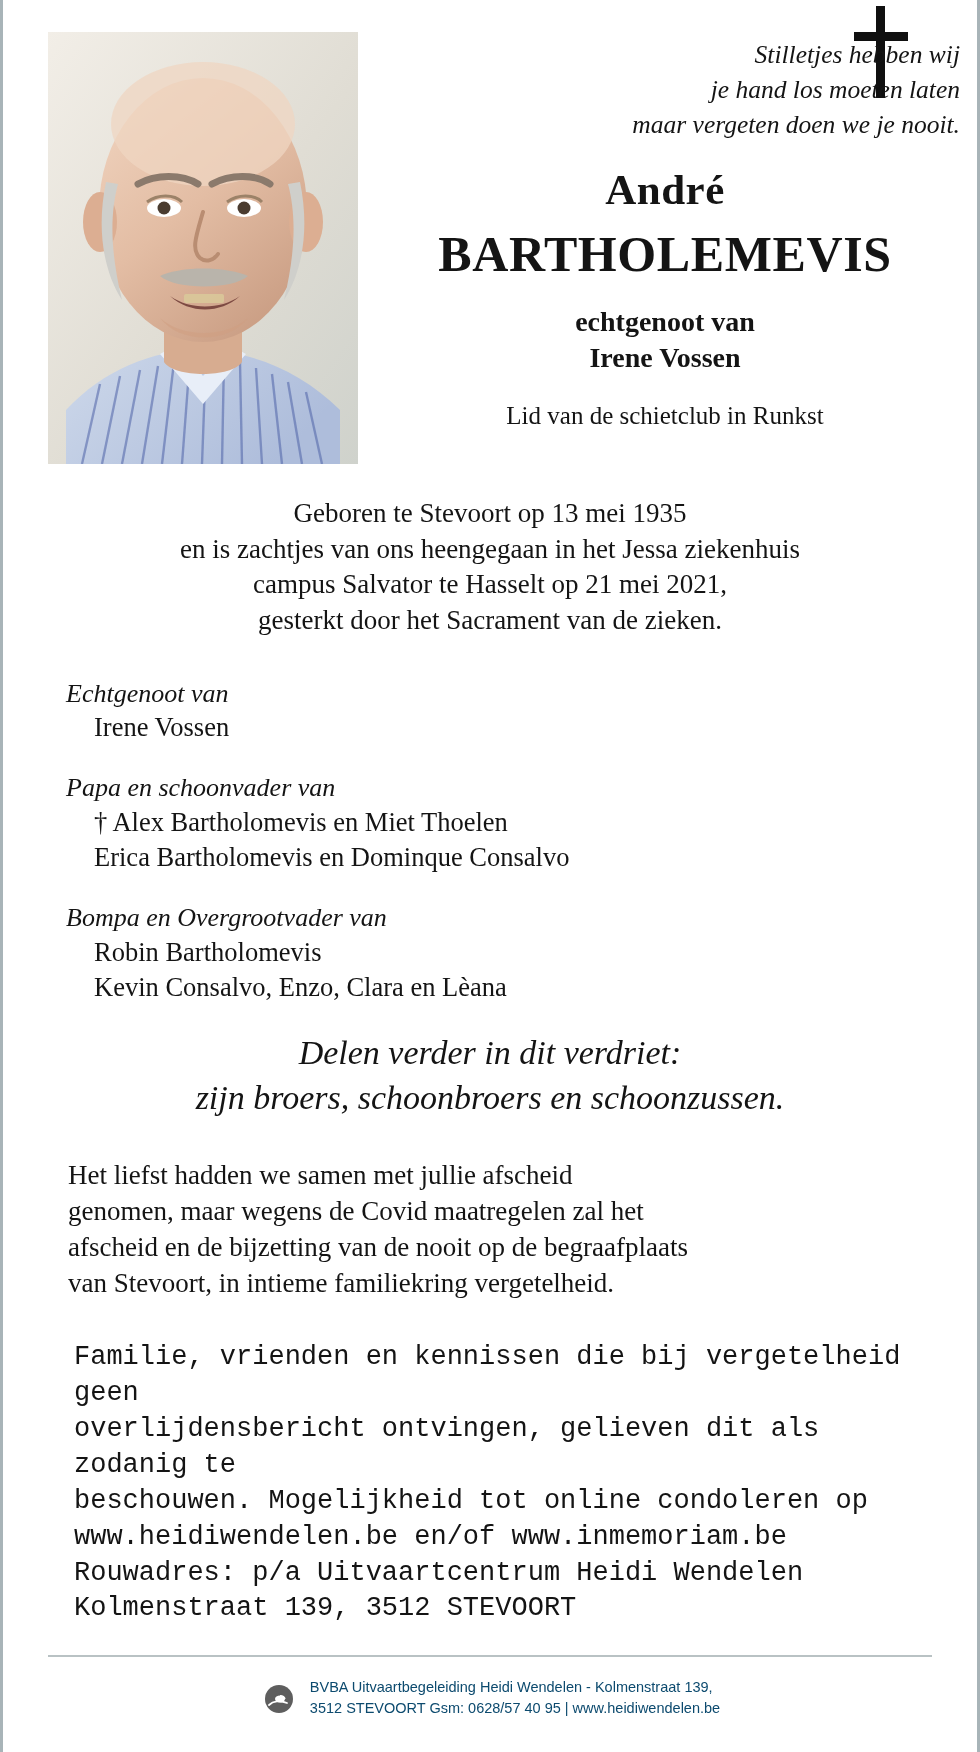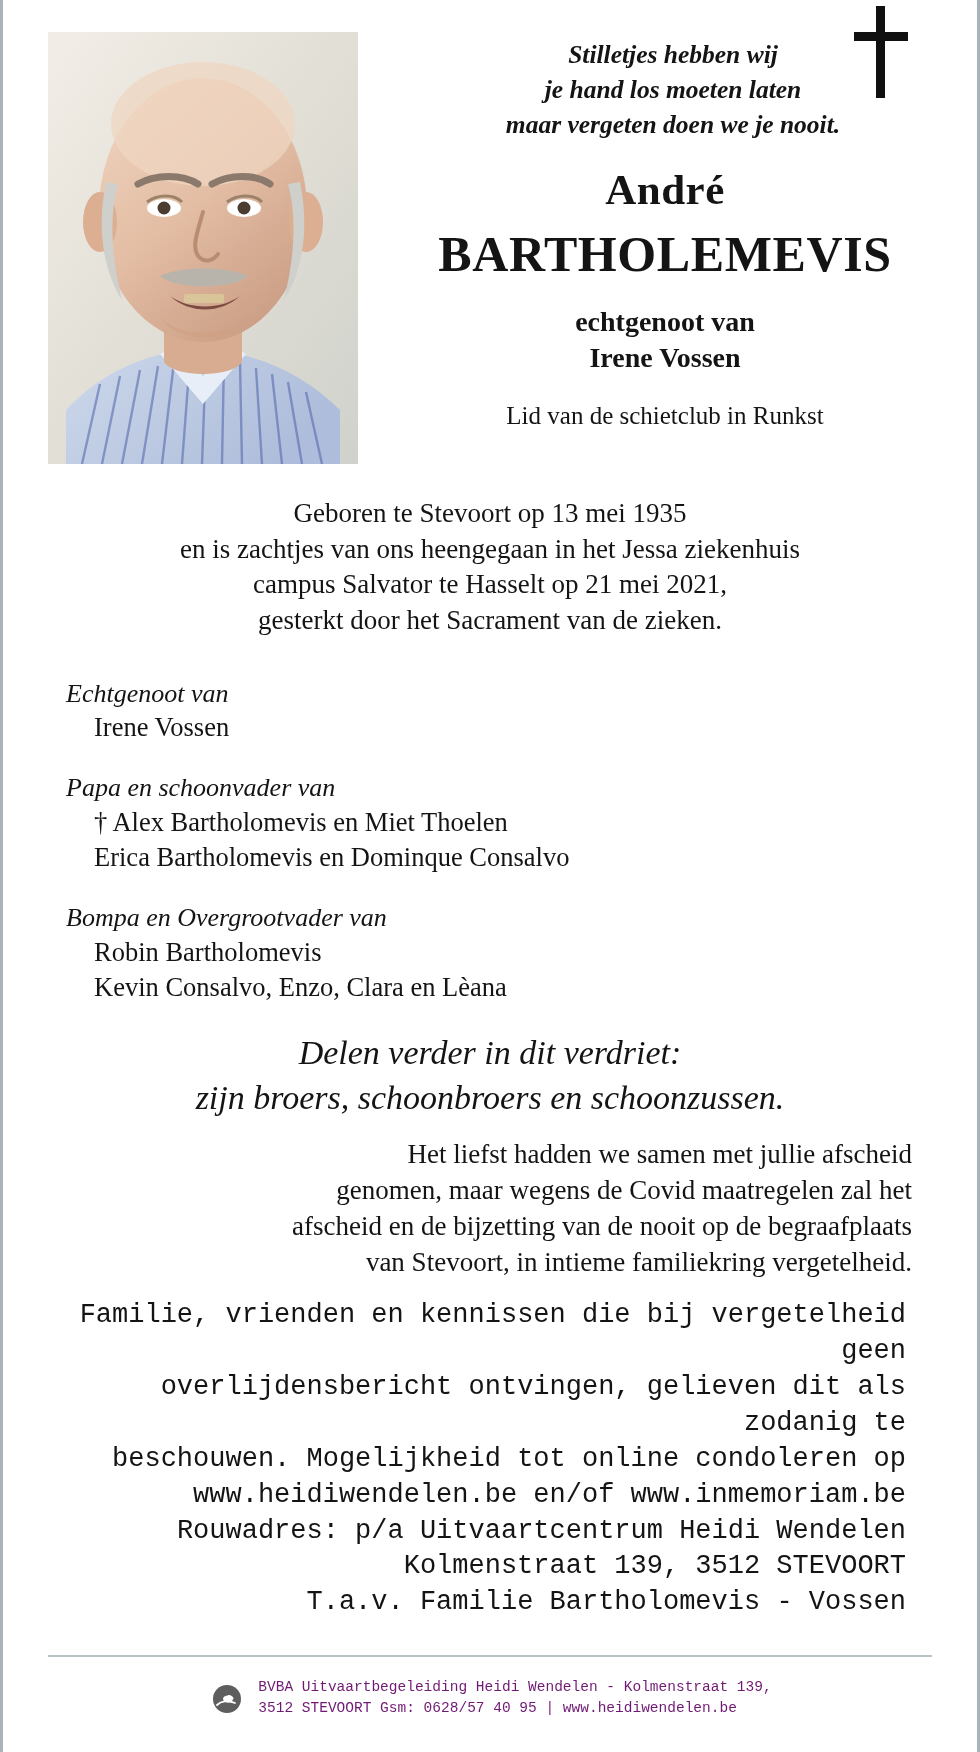--- a/index.html
+++ b/index.html
@@ -58,24 +58,23 @@
   .header-col {
     position: absolute;
     left: 360px;
     right: 10px;
     top: 38px;
   }
   .verse {
     font-style: italic;
     font-size: 25.5px;
     line-height: 1.37;
-    text-align: center;
+    text-align: right;
     padding-left: 16px;
     color: #141414;
-    font-weight: bold;
   }
   .cross-wrap {
     position: absolute;
     right: 58px;
     top: 6px;
     width: 62px;
     height: 92px;
   }
   .cross-v, .cross-h {
     position: absolute;
@@ -148,22 +147,22 @@
 
   .sharing {
     margin-top: 14px;
     text-align: center;
     font-style: italic;
     font-size: 34px;
     line-height: 1.32;
   }
 
   .para {
-    margin-top: 17px;
-    text-align: right;
+    margin-top: 38px;
+    text-align: left;
     font-size: 27px;
     line-height: 1.33;
     padding: 0 48px;
   }
   .para.tight { padding: 0 54px; font-family: Liberation Mono, monospace; }
 
   
   .footer {
     position: absolute;
     left: 10px;
@@ -188,24 +187,24 @@
     align-items: flex-start;
     gap: 12px;
   }
   .footer-logo {
     width: 38px;
     height: 38px;
     flex: 0 0 38px;
     margin-top: 1px;
   }
   .footer-text {
-    font-family: Liberation Mono, monospace;
+    font-family: Liberation Sans, sans-serif;
     font-size: 14.5px;
     line-height: 1.42;
-    color: #701a75;
+    color: #0c4a6e;
     text-align: left;
   }
 </style>
 </head>
 <body>
 
 <div id="card">
   <div class="edge left"></div>
   <div class="edge right"></div>
 
@@ -347,21 +346,20 @@
         <div>van Stevoort, in intieme familiekring vergetelheid.</div>
       </div>
 
       <div class="para tight">
         <div>Familie, vrienden en kennissen die bij vergetelheid geen</div>
         <div>overlijdensbericht ontvingen, gelieven dit als zodanig te</div>
         <div>beschouwen. Mogelijkheid tot online condoleren op</div>
         <div>www.heidiwendelen.be en/of www.inmemoriam.be</div>
         <div>Rouwadres: p/a Uitvaartcentrum Heidi Wendelen</div>
         <div>Kolmenstraat 139, 3512 STEVOORT</div>
-        <div>T.a.v. Familie Bartholomevis - Vossen</div>
       </div>
     </div>
 
     <div class="footer">
       <div class="footer-rule"></div>
       <div class="footer-inner">
         <div class="footer-logo">
           <svg width="38" height="38" viewBox="0 0 38 38" xmlns="http://www.w3.org/2000/svg">
             <circle cx="19" cy="21" r="14" fill="#5e5e5e"></circle>
             <path d="M19 8 L20.6 11.6 L24.4 11.8 L21.5 14.2 L22.5 17.9 L19 15.8 L15.5 17.9 L16.5 14.2 L13.6 11.8 L17.4 11.6 Z" fill="#5e5e5e"></path>

